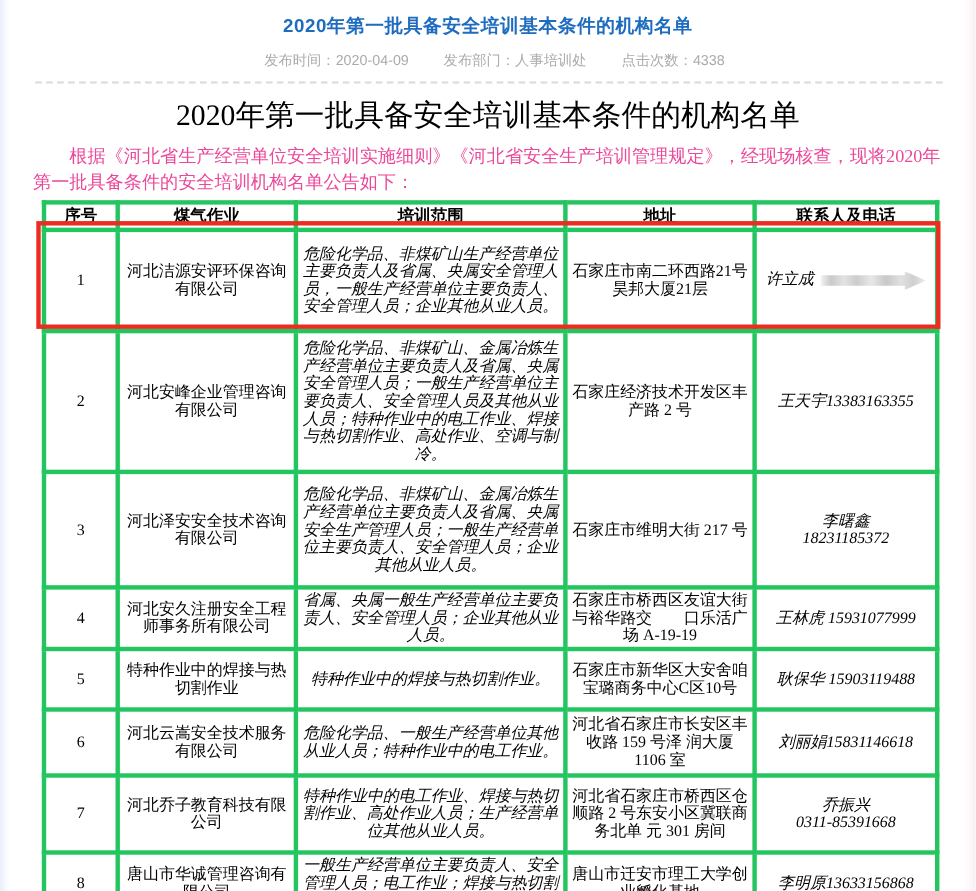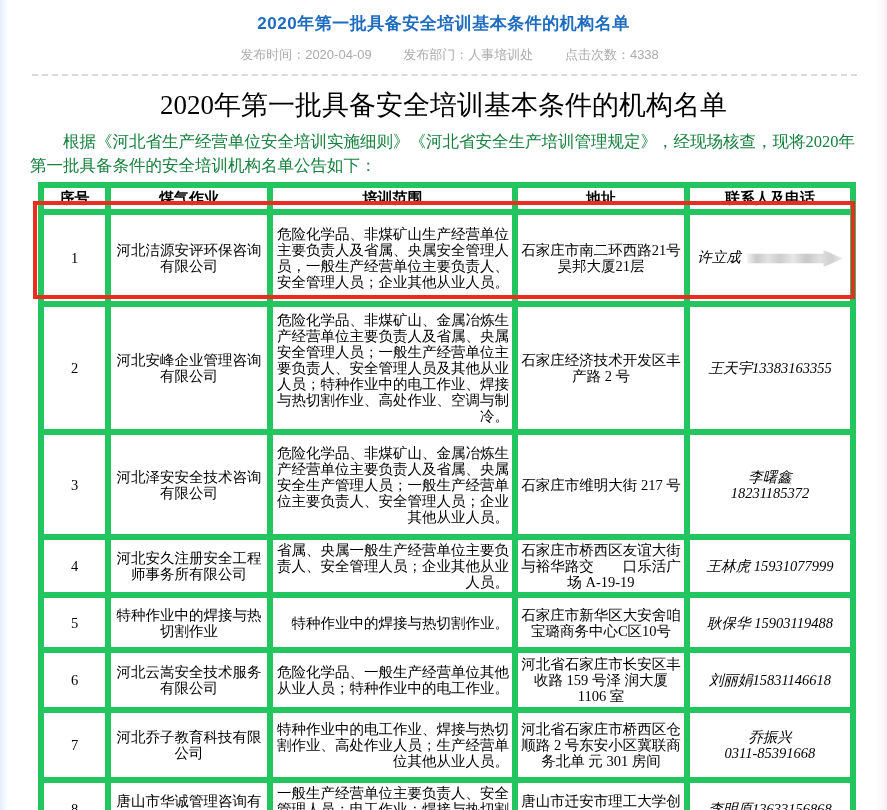--- a/index.html
+++ b/index.html
@@ -48,58 +48,58 @@
     font-family: "Liberation Serif", "DejaVu Serif", serif;
     font-size: 27px;
     line-height: 34px;
     color: #000000;
   }
   .intro {
     margin: 8px 28px 0 30px;
     font-family: "Liberation Serif", "DejaVu Serif", serif;
     font-size: 16.5px;
     line-height: 24px;
-    color: #15803d;
+    color: #ec4899;
     text-indent: 2em;
   }
   .table-wrap {
     position: relative;
     margin: 4px 0 0 38px;
     width: 812px;
   }
   table.org-table {
     border-collapse: collapse;
     table-layout: fixed;
     width: 812px;
     font-family: "Liberation Serif", "DejaVu Serif", serif;
     color: #000000;
   }
   table.org-table col.w-no      { width: 67px; }
   table.org-table col.w-name    { width: 162px; }
   table.org-table col.w-scope   { width: 245px; }
   table.org-table col.w-addr    { width: 172px; }
   table.org-table col.w-contact { width: 166px; }
   table.org-table th, table.org-table td {
-    border: 6px solid #22c55e;
+    border: 4px solid #22c55e;
     vertical-align: middle;
   }
   table.org-table th {
     height: 23px;
     font-size: 15px;
     font-weight: bold;
     text-align: center;
     padding: 1px 2px;
   }
   table.org-table td {
     font-size: 14.5px;
     line-height: 16px;
     padding: 2px 3px;
   }
   td.c-no, td.c-name, td.c-addr, td.c-contact { text-align: center; }
-  td.c-scope { text-align: right; padding-left: 6px; padding-right: 4px; }
+  td.c-scope { text-align: center; padding-left: 6px; padding-right: 4px; font-style: italic; }
   td.c-contact { white-space: pre-line; font-style: italic; }
   tbody tr:nth-child(1) { height: 92px; }
   tbody tr:nth-child(2) { height: 128px; }
   tbody tr:nth-child(3) { height: 105px; }
   tbody tr:nth-child(4) { height: 55px; }
   tbody tr:nth-child(5) { height: 55px; }
   tbody tr:nth-child(6) { height: 60px; }
   tbody tr:nth-child(7) { height: 70px; }
   tbody tr:nth-child(8) { height: 56px; }
   .highlight-box {

